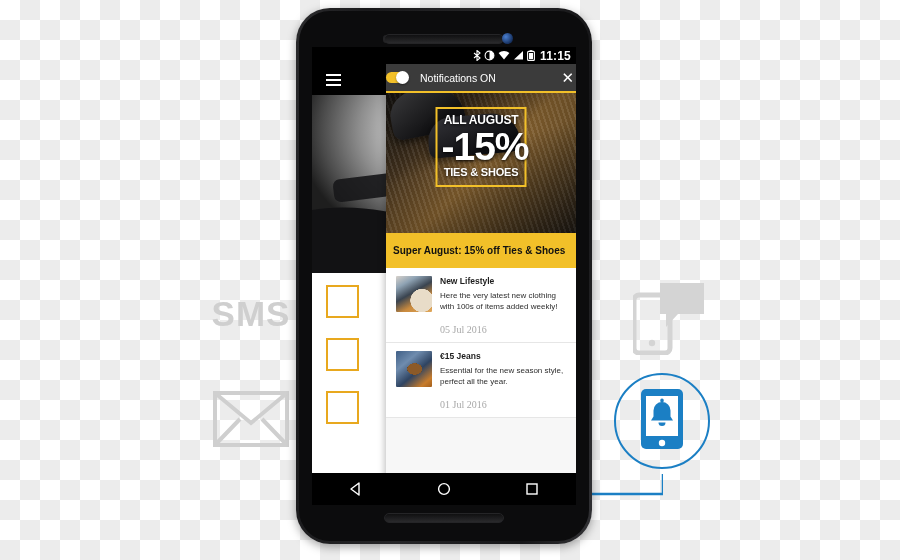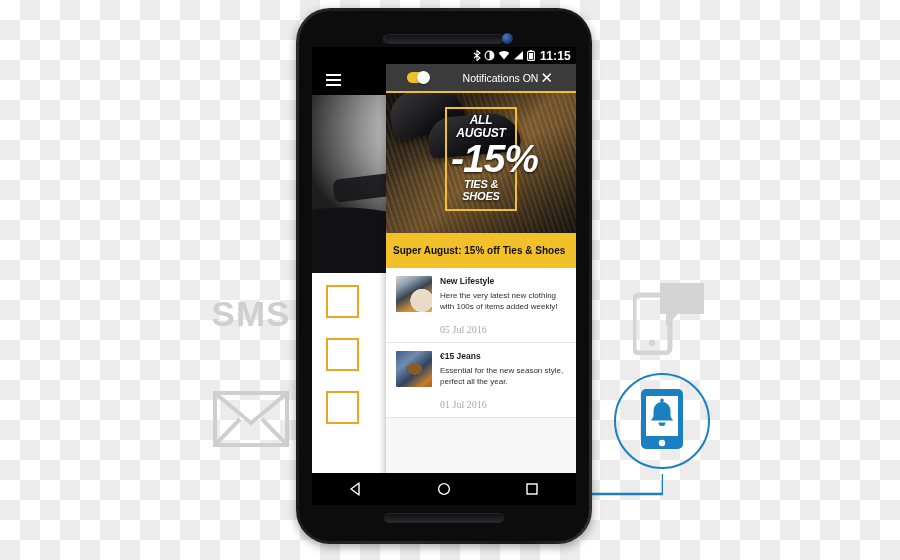--- a/index.html
+++ b/index.html
@@ -238,23 +238,22 @@
     box-shadow: -2px 0 6px rgba(0,0,0,0.22);
     display: flex;
     flex-direction: column;
   }
   #overlay-header {
     height: 27px;
     background: #3b3b3b;
     border-bottom: 2px solid #f2c029;
     display: flex;
     align-items: center;
-    padding: 0 21px;
+    padding: 0 0;
     flex: 0 0 auto;
-    text-align: right;
   }
   #toggle {
     width: 22px;
     height: 11px;
     border-radius: 6px;
     background: #f2c029;
     position: relative;
     flex: 0 0 auto;
   }
   #toggle::after {
@@ -315,28 +314,27 @@
     background: linear-gradient(160deg, #35353a, #0d0d10 75%);
     border-radius: 24px 30px 10px 8px;
     transform: rotate(-5deg);
     box-shadow: 0 3px 8px rgba(0,0,0,0.5);
   }
   #promo-frame {
     position: absolute;
     left: 50%;
     top: 14px;
     transform: translateX(-50%);
-    width: 72px;
+    width: 91px;
     border: 2px solid #f2c029;
     box-sizing: border-box;
     padding: 5px 4px 7px;
     text-align: center;
     color: #ffffff;
     text-shadow: 0 1px 3px rgba(0,0,0,0.85);
-    font-style: italic;
   }
   #promo-line1 {
     font-size: 12px;
     font-weight: bold;
     letter-spacing: -0.2px;
     line-height: 1.05;
   }
   #promo-line2 {
     font-size: 39px;
     font-weight: bold;

